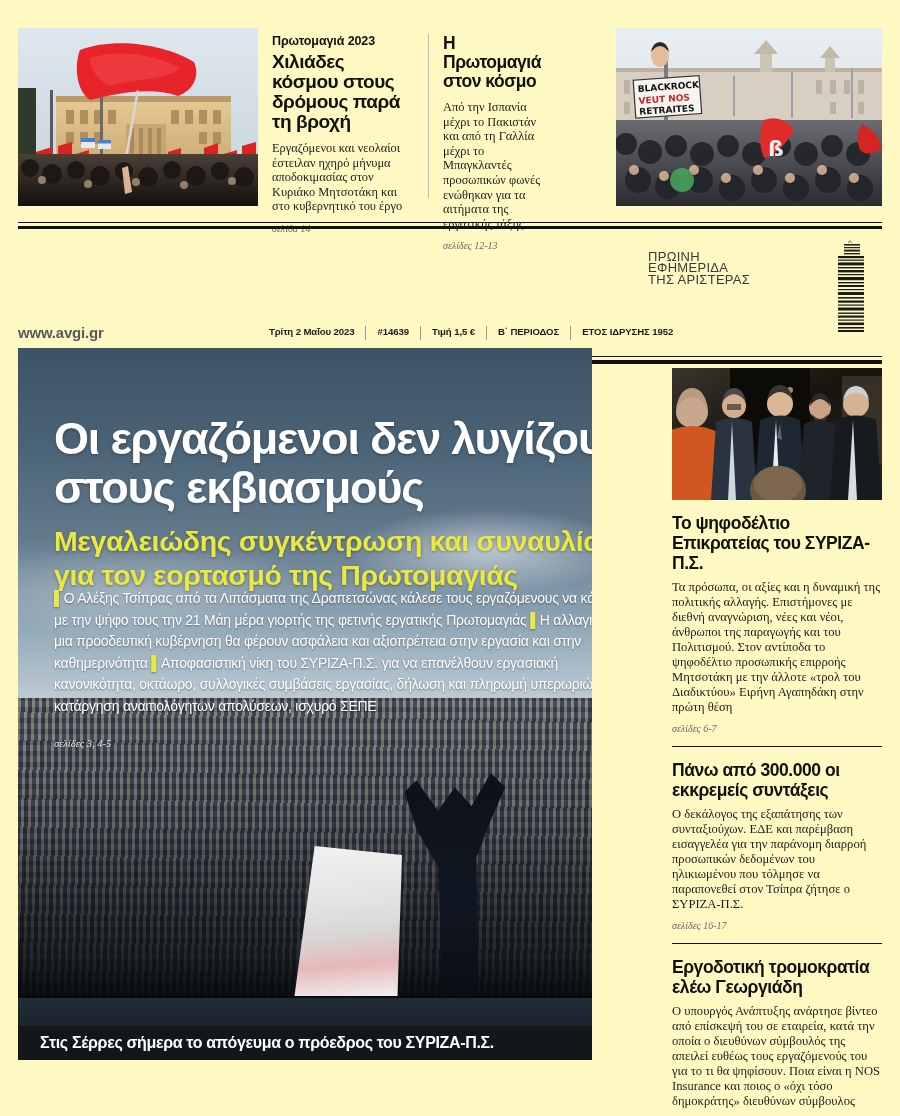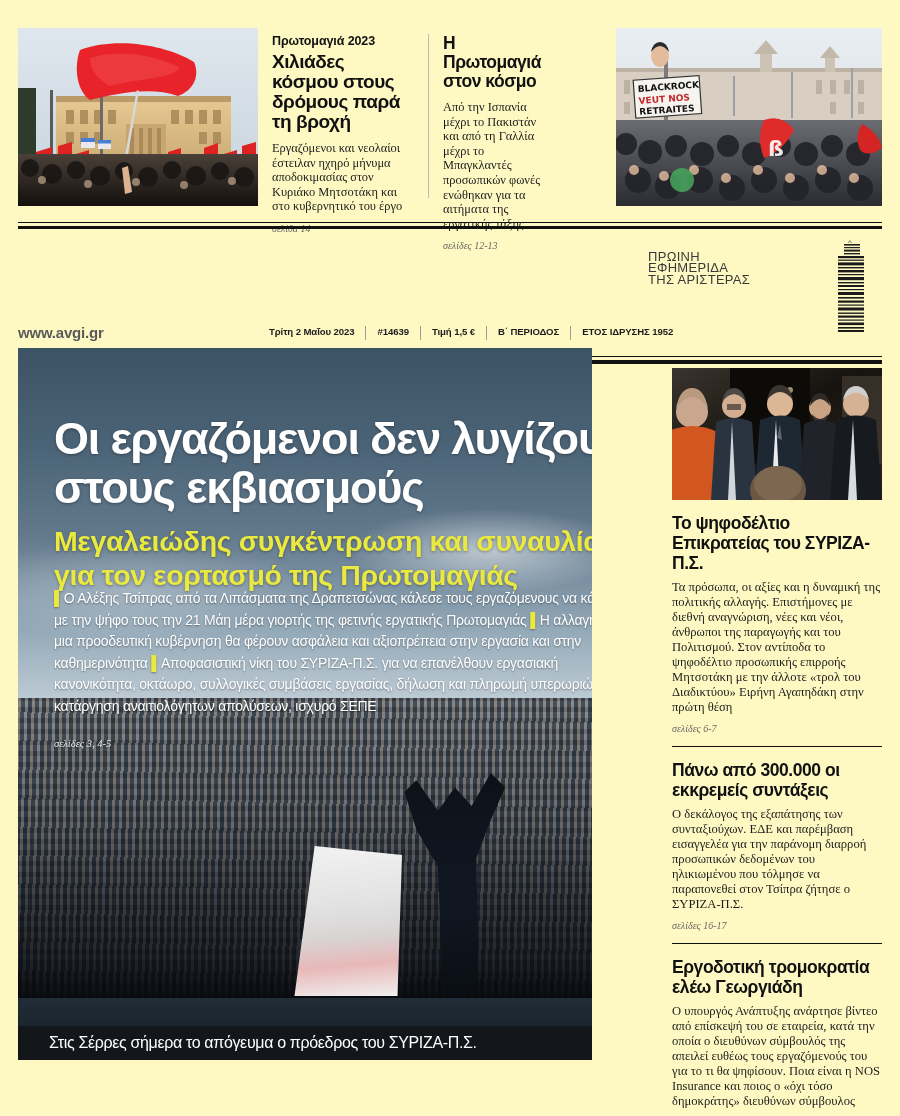--- a/index.html
+++ b/index.html
@@ -95,21 +95,21 @@
   .lead-body{position:absolute;left:36px;top:240px;width:580px;
         font-size:14px;line-height:21.6px;color:#ffffff;letter-spacing:-0.25px;
         text-shadow:0 1px 2px rgba(0,0,0,.4);}
   .bullet{color:#e9e93f;font-weight:700;}
   .lead-pageref{position:absolute;left:36px;top:390px;
         font-family:"Liberation Serif", serif;font-size:10.5px;color:#e9eef2;font-style:italic;
         text-shadow:0 1px 2px rgba(0,0,0,.5);}
 
   .caption-bar{position:absolute;left:0;bottom:0;width:100%;height:34px;background:#13171c;
         display:flex;align-items:center;}
-  .caption-bar span{color:#fff;font-size:16px;font-weight:400;padding-left:31px;letter-spacing:-0.35px;}
+  .caption-bar span{color:#fff;font-size:16px;font-weight:700;padding-left:22px;letter-spacing:-0.35px;}
 
   
   .sidebar{position:absolute;left:672px;top:368px;width:210px;}
   .sb-photo{width:210px;height:132px;overflow:hidden;position:relative;
         background:linear-gradient(160deg,#2a2622 0%,#3a332c 35%,#191614 65%,#241f1b 100%);}
   .sb-h{font-size:17.5px;line-height:20px;font-weight:700;color:#111;margin:13px 0 7px 0;letter-spacing:-0.45px;}
   .sb-b{font-family:"Liberation Serif", serif;font-size:12.6px;line-height:15px;color:#1c1c1c;margin:0 0 8px 0;}
   .sb-sep{height:1px;background:#111;margin:12px 0 0 0;}
 
   

